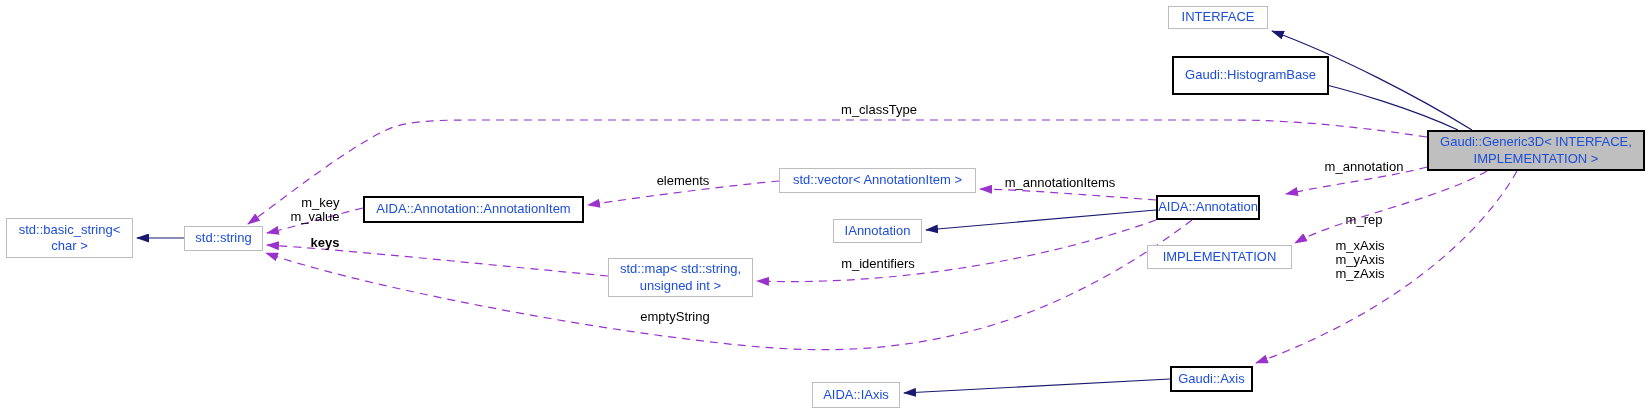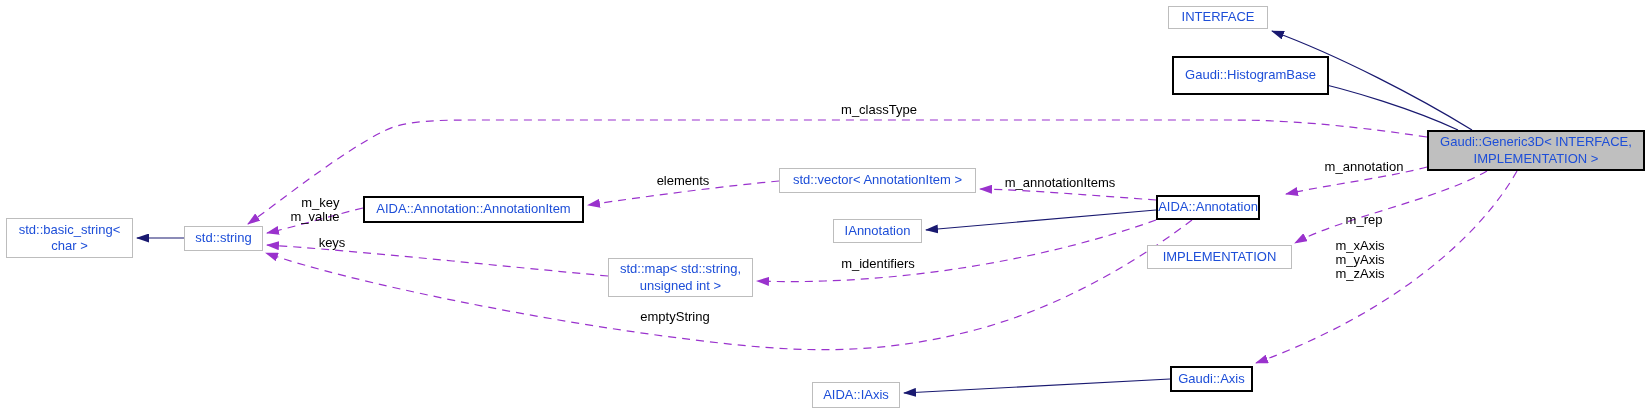--- a/index.html
+++ b/index.html
@@ -127,21 +127,21 @@
     <span>Gaudi::Axis</span>
   </div>
 
   <div class="edge-label" style="left:879px;top:103px;">m_classType</div>
 
   <div class="edge-label" style="left:315px;top:196px;">
     <div>m_key</div>
     <div>m_value</div>
   </div>
 
-  <div class="edge-label" style="left:332px;top:236px;">keys</div>
+  <div class="edge-label" style="left:325px;top:236px;font-weight:bold;">keys</div>
 
   <div class="edge-label" style="left:683px;top:174px;">elements</div>
 
   <div class="edge-label" style="left:1060px;top:176px;">m_annotationItems</div>
 
   <div class="edge-label" style="left:878px;top:257px;">m_identifiers</div>
 
   <div class="edge-label" style="left:675px;top:310px;">emptyString</div>
 
   <div class="edge-label" style="left:1364px;top:160px;">m_annotation</div>

